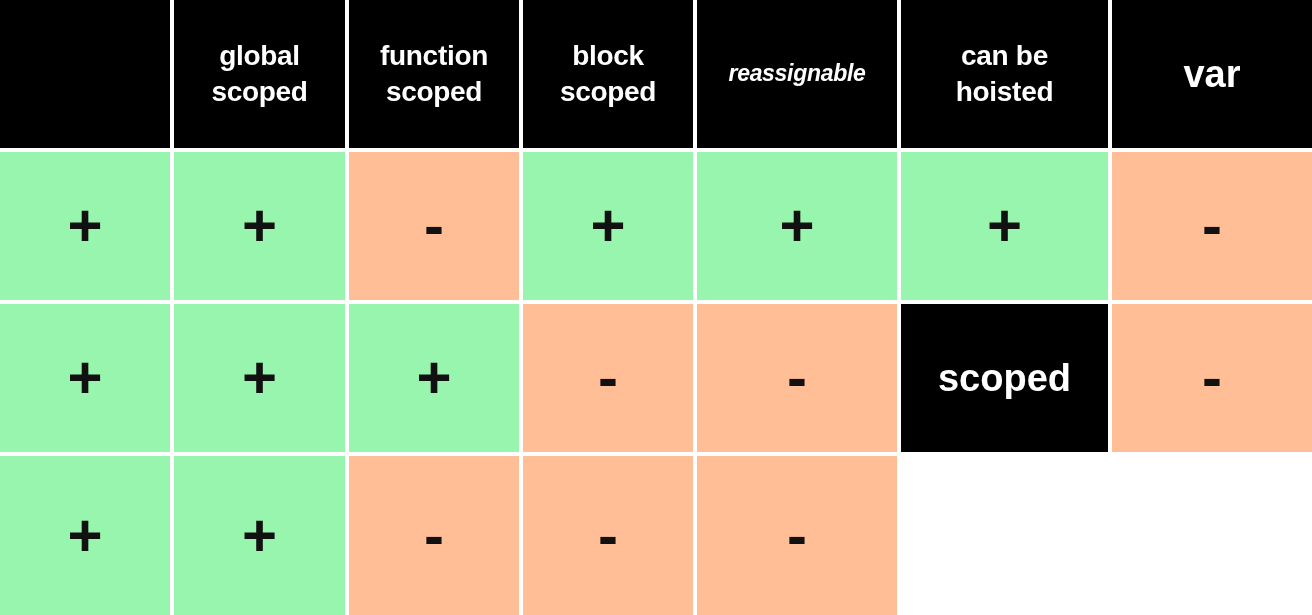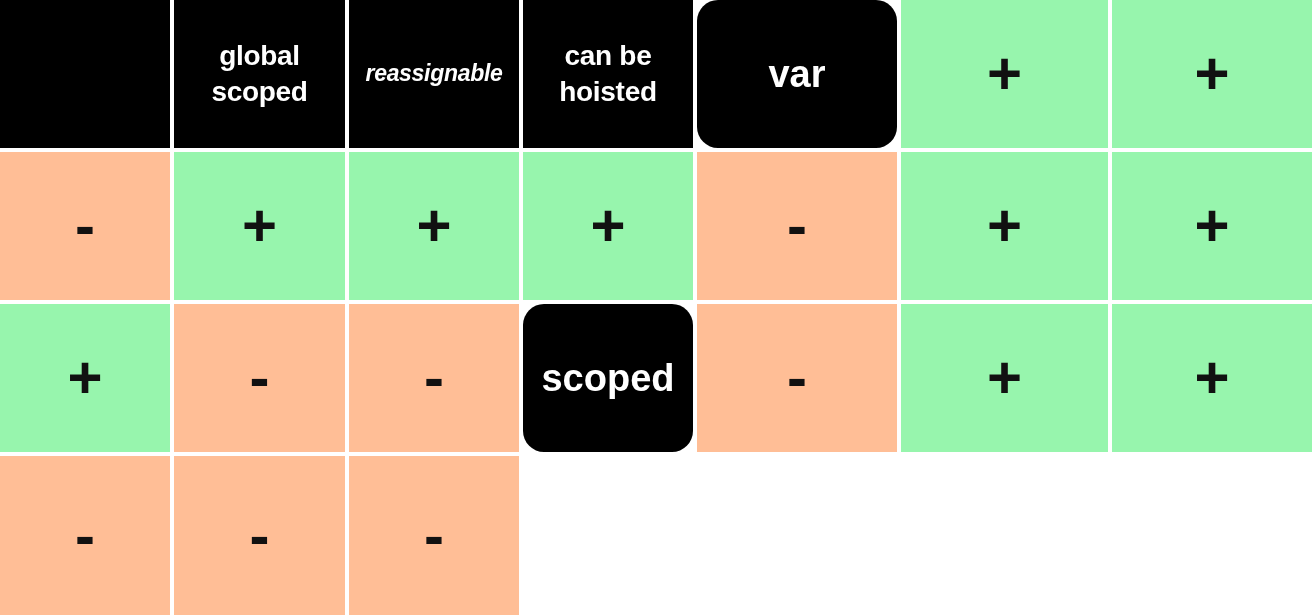--- a/index.html
+++ b/index.html
@@ -36,38 +36,39 @@
     letter-spacing: -0.3px;
   }
   .hdr-lg { font-size: 28px; padding: 0 26px; }
   .hdr-sm { font-size: 23px; padding: 0 6px; font-style: italic; }
   .narrow { padding: 0 36px; }
   .rlabel {
     background: var(--hbg);
     color: var(--htx);
     font-weight: 700;
     font-size: 38px;
-    border-radius: 21px;
   }
   .cell {
     color: var(--sym);
     font-weight: 700;
     font-size: 60px;
     line-height: 1;
   }
   .cell.pos { background: var(--pos); }
   .cell.neg { background: var(--neg); }
 </style>
 </head>
 <body>
 
 <div class="table">
 
   <div class="hcell"></div>
   <div class="hcell hdr-lg">global scoped</div>
+  <div class="hcell hdr-lg">function scoped</div>
+  <div class="hcell hdr-lg">block scoped</div>
   <div class="hcell hdr-sm">reassignable</div>
   <div class="hcell hdr-lg narrow">can be hoisted</div>
 
   <div class="rlabel">var</div>
   <div class="cell pos">+</div>
   <div class="cell pos">+</div>
   <div class="cell neg">-</div>
   <div class="cell pos">+</div>
   <div class="cell pos">+</div>
   <div class="cell pos">+</div>

